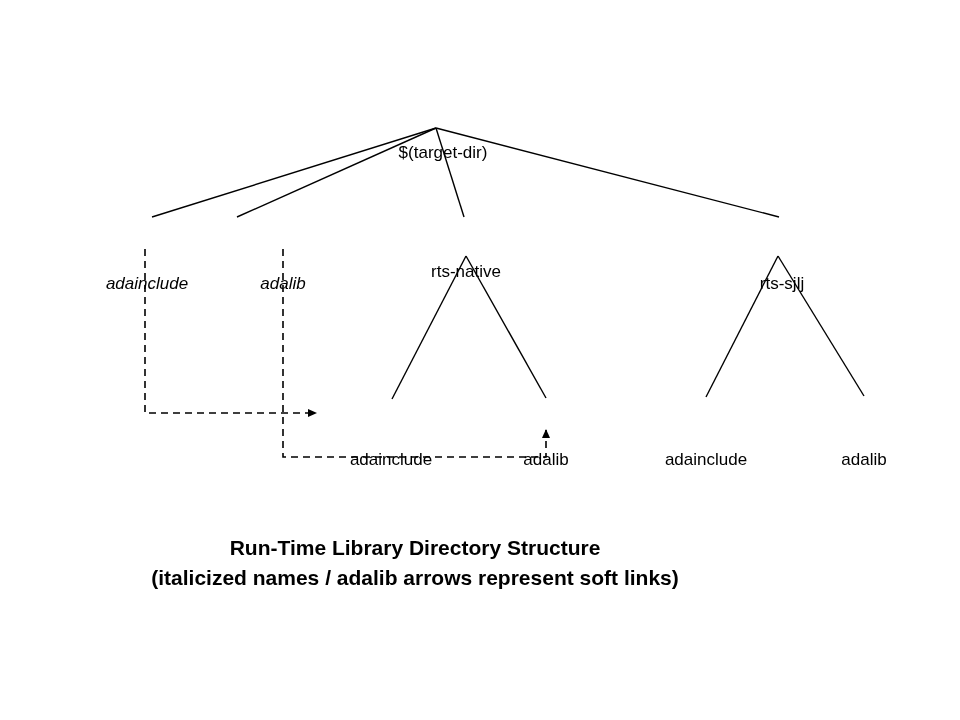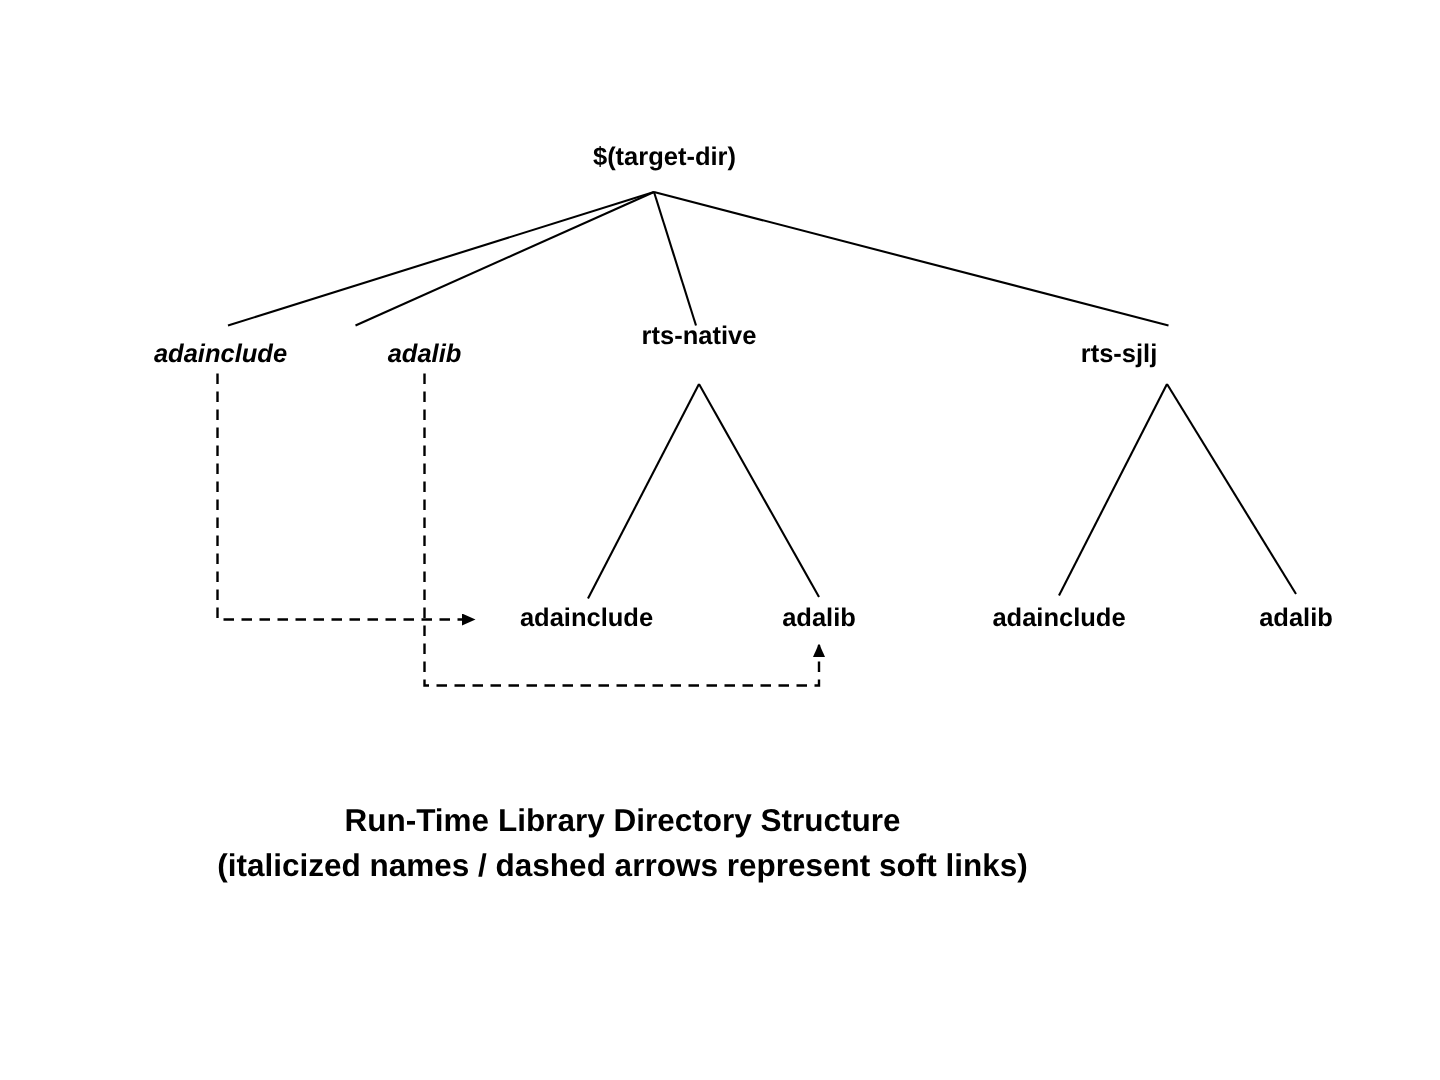--- a/index.html
+++ b/index.html
@@ -22,26 +22,27 @@
   #diagram-svg {
     position: absolute;
     left: 0;
     top: 0;
     width: 960px;
     height: 720px;
   }
   .node-label {
     position: absolute;
     white-space: nowrap;
-    font-weight: bold;
+    font-weight: normal;
     font-size: 17px;
     line-height: 20px;
     color: #000000;
     transform: translate(-50%, -50%);
     letter-spacing: 0px;
+    margin-top: 48px;
   }
   .node-label.soft-link {
     font-style: italic;
   }
   .root-label {
     font-size: 17px;
   }
   #caption {
     position: absolute;
     left: 0;
@@ -96,28 +97,28 @@
   </svg>
 
   <div class="node-label root-label" style="left:443px; top:105px;">$(target-dir)</div>
 
   <div class="node-label soft-link" style="left:147px; top:236px;">adainclude</div>
 
   <div class="node-label soft-link" style="left:283px; top:236px;">adalib</div>
 
   <div class="node-label" style="left:466px; top:224px;">rts-native</div>
 
-  <div class="node-label" style="left:746px; top:236px;">rts-sjlj</div>
+  <div class="node-label" style="left:782px; top:236px;">rts-sjlj</div>
 
   <div class="node-label" style="left:391px; top:412px;">adainclude</div>
 
   <div class="node-label" style="left:546px; top:412px;">adalib</div>
 
   <div class="node-label" style="left:706px; top:412px;">adainclude</div>
 
   <div class="node-label" style="left:864px; top:412px;">adalib</div>
 
   <div id="caption">
     <span class="caption-line">Run-Time Library Directory Structure</span>
-    <span class="caption-line">(italicized names / dashed arrows represent soft links)</span>
+    <span class="caption-line">(italicized names / adalib arrows represent soft links)</span>
   </div>
 
 </div>
 
 </body></html>

